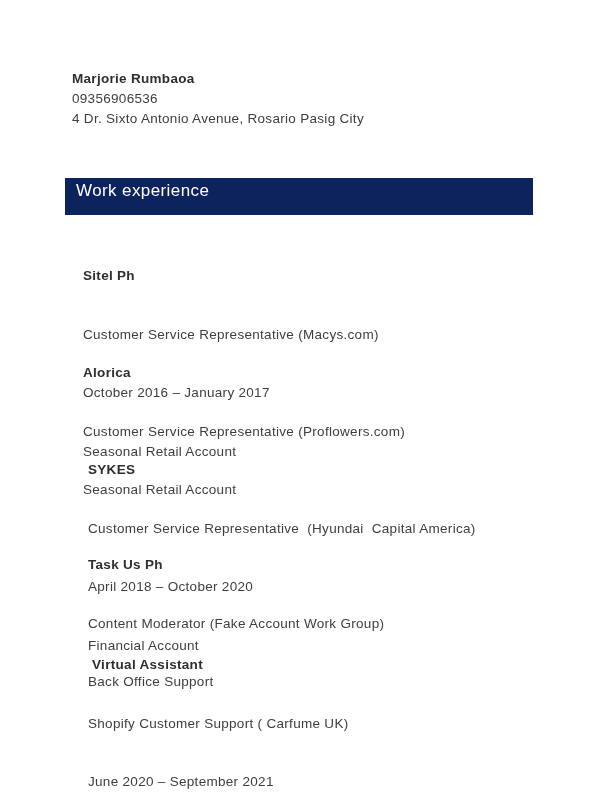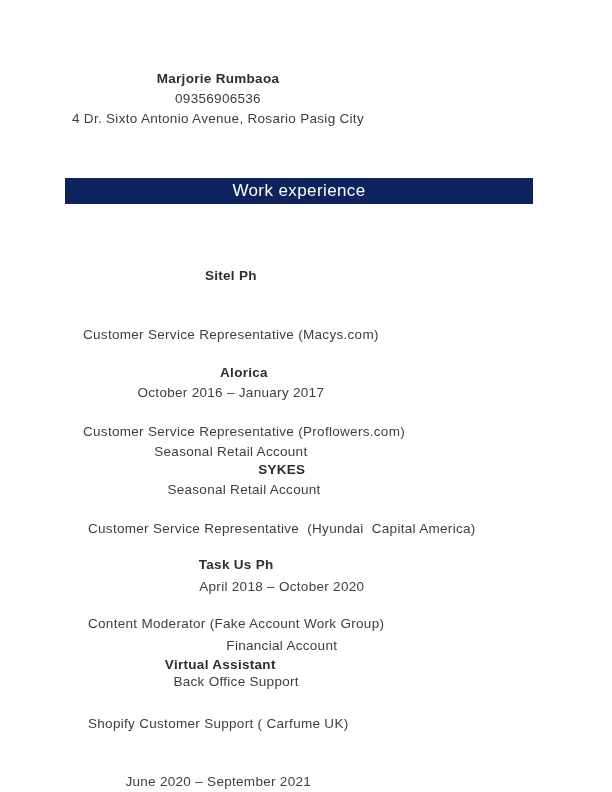--- a/index.html
+++ b/index.html
@@ -8,44 +8,44 @@
     background: #ffffff;
   }
   .page {
     position: relative;
     width: 612px;
     height: 792px;
     background: #ffffff;
     font-family: "Liberation Sans", sans-serif;
     color: #3e3e3e;
     overflow: hidden;
-    text-align: center;
   }
   .contact {
     position: absolute;
     left: 72px;
     top: 69px;
     font-size: 13.5px;
     line-height: 20px;
     letter-spacing: 0.3px;
   }
   .contact .name {
     font-weight: bold;
     color: #2e2e2e;
   }
   .banner {
     position: absolute;
     left: 65px;
     top: 178px;
     width: 468px;
-    height: 26px;
+    height: 37px;
     background: #0d235e;
     color: #ffffff;
     font-size: 17px;
     line-height: 25px;
+    padding-left: 11px;
     box-sizing: border-box;
     letter-spacing: 0.4px;
   }
   .entry {
     position: absolute;
     font-size: 13.5px;
     line-height: 19.5px;
     letter-spacing: 0.3px;
     white-space: pre-wrap;
     margin-left: 16px;

